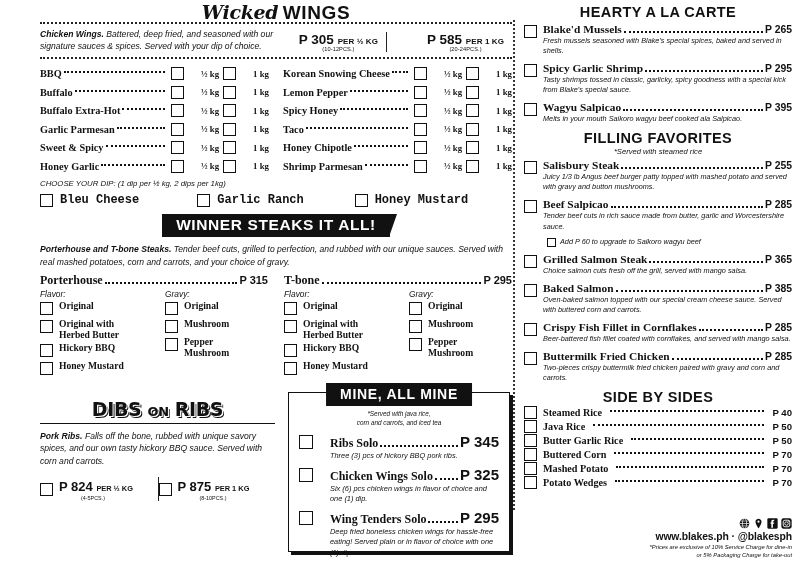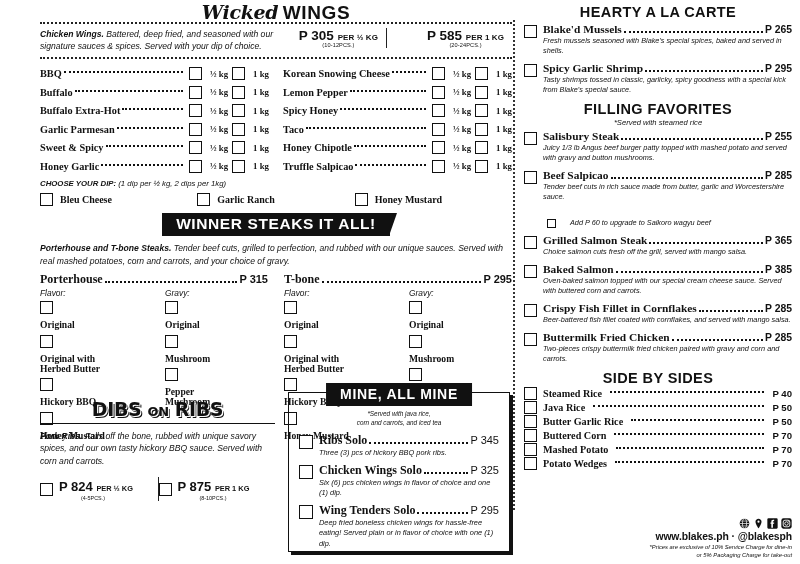--- a/index.html
+++ b/index.html
@@ -48,21 +48,21 @@
     font-style: italic; font-weight: 700;
     font-size: 19px; letter-spacing: -0.3px;
   }
   .masthead .blockw {
     font-family: "Liberation Sans", sans-serif;
     font-weight: 700; font-size: 19px; letter-spacing: 0.6px;
   }
 
   
   .wings-intro {
-    display: flex; align-items: flex-start;
+    display: flex; align-items: flex-end;
     padding: 4px 0 5px 0;
   }
   .wi-desc {
     flex: 1 1 auto;
     font-size: 8.6px; line-height: 1.42;
     font-style: italic;
     padding-right: 6px;
   }
   .wi-desc b { font-style: italic; font-weight: 700; }
   .price-cell { text-align: center; padding: 0 8px; }
@@ -82,36 +82,36 @@
     display: flex; align-items: center;
     height: 18.5px;
     font-size: 9.6px;
   }
   .wing-name {
     font-family: "Liberation Serif", serif;
     font-weight: 700; font-size: 10.3px;
     white-space: nowrap;
   }
   .wing-row .dots { border-bottom: 2px dotted #111; margin: 0 2px 3px 2px; }
-  .kgopt { display: flex; align-items: center; gap: 8px; margin-left: 4px; }
+  .kgopt { display: flex; align-items: center; gap: 17px; margin-left: 4px; }
   .kgopt span { font-size: 8.8px; font-family: "Liberation Serif", serif; font-weight: 600; }
 
   
   .dip-title {
     font-size: 7.8px; font-style: italic; font-weight: 700;
     margin-top: 4px;
   }
   .dip-title span { font-weight: 400; }
   .dips {
     display: flex; gap: 0; margin-top: 5px;
   }
   .dip { display: flex; align-items: center; gap: 7px; width: 175px; }
   .dip .lbl {
-    font-family: Liberation Serif, serif;
-    font-weight: 700; font-size: 10px;
+    font-family: Liberation Mono, monospace;
+    font-weight: 700; font-size: 12px;
   }
 
   
   .banner-wrap { text-align: center; margin-top: 7px; }
   .banner {
     display: inline-block;
     background: #111; color: #fff;
     font-weight: 700; font-size: 15.5px;
     letter-spacing: 0.6px;
     padding: 2px 14px 3px 14px;
@@ -134,21 +134,21 @@
   .steak-head {
     display: flex; align-items: baseline;
     font-family: "Liberation Serif", serif;
     font-weight: 700; font-size: 12px;
   }
   .steak-head .price { font-family: "Liberation Sans", sans-serif; font-size: 11px; font-weight: 700; }
   .opt-cols { display: grid; grid-template-columns: 1fr 1fr; column-gap: 22px; margin-top: 1px; }
   .opt-label { font-size: 8.4px; font-style: italic; margin-bottom: 2px; }
   .opt {
     display: flex; align-items: flex-start; gap: 6px;
-    margin-bottom: 3px; min-height: 15px; flex-direction: column;
+    margin-bottom: 3px; min-height: 15px;
   }
   .opt .cb { margin-top: 1px; }
   .opt .t {
     font-family: "Liberation Serif", serif;
     font-weight: 700; font-size: 9.6px; line-height: 1.08;
   }
 
   
   .ribs {
     position: absolute; left: 40px; top: 398px; width: 235px;
@@ -190,29 +190,29 @@
     transform: translateX(-50%);
     background: #111; color: #fff;
     font-weight: 700; font-size: 14px; letter-spacing: 0.7px;
     padding: 3px 14px 4px 14px;
     white-space: nowrap;
   }
   .mine-note {
     text-align: center; font-size: 6.4px; font-style: italic;
     line-height: 1.45; margin-top: 4px; margin-bottom: 5px;
   }
-  .mine-item { display: flex; gap: 6px; margin-bottom: 5px; }
+  .mine-item { display: flex; gap: 17px; margin-bottom: 5px; }
   .mine-item .cb { margin-top: 2px; width: 14px; height: 14px; }
   .mi-body { flex: 1 1 auto; }
   .mi-head {
     display: flex; align-items: baseline;
     font-family: "Liberation Serif", serif;
     font-weight: 700; font-size: 12px;
   }
-  .mi-head .price { font-family: "Liberation Sans", sans-serif; font-weight: 400; font-size: 11px; text-align: right; }
+  .mi-head .price { font-family: "Liberation Sans", sans-serif; font-weight: 700; font-size: 15px; text-align: right; }
   .mi-desc { font-size: 7.4px; font-style: italic; line-height: 1.38; }
 
   
   .sec-title {
     text-align: center;
     font-weight: 700; font-size: 14.5px;
     letter-spacing: 0.4px;
     margin: 4px 0 3px 0;
   }
   .sec-note {
@@ -226,22 +226,22 @@
     display: flex; align-items: baseline;
     font-family: "Liberation Serif", serif;
     font-weight: 700; font-size: 11.4px;
   }
   .ri-head .price {
     font-family: "Liberation Sans", sans-serif;
     font-weight: 700; font-size: 10.4px; white-space: nowrap;
   }
   .ri-desc { font-size: 7.3px; font-style: italic; line-height: 1.38; }
   .ri-sub {
-    display: flex; align-items: center; gap: 14px;
-    font-size: 7.3px; font-style: italic; margin-top: 14px; padding-left: 4px;
+    display: flex; align-items: center; gap: 4px;
+    font-size: 7.3px; font-style: italic; margin-top: 4px; padding-left: 4px;
   }
 
   .side-row {
     display: flex; align-items: center; gap: 6px;
     margin-bottom: 1px;
   }
   .side-row .name {
     font-family: "Liberation Serif", serif;
     font-weight: 700; font-size: 10.2px; white-space: nowrap;
   }
@@ -416,35 +416,35 @@
           <span class="kgopt">
             <span class="cb"></span>
             <span>½ kg</span>
           </span>
           <span class="kgopt">
             <span class="cb"></span>
             <span>1 kg</span>
           </span>
         </div>
         <div class="wing-row">
-          <span class="wing-name">Truffle Salpicao</span>
+          <span class="wing-name">Shrimp Parmesan</span>
           <span class="dots"></span>
           <span class="kgopt">
             <span class="cb"></span>
             <span>½ kg</span>
           </span>
           <span class="kgopt">
             <span class="cb"></span>
             <span>1 kg</span>
           </span>
         </div>
       </div>
 
     <div class="dip-title">
-      <span style="font-weight:700">CHOOSE YOUR DIP:</span><span> (1 dip per ½ kg, 2 dips per 1kg)</span>
+      <span style="font-weight:400">CHOOSE YOUR DIP:</span><span> (1 dip per ½ kg, 2 dips per 1kg)</span>
     </div>
 
     <div class="dips" id="dips">
         <div class="dip">
           <span class="cb"></span>
           <span class="lbl">Bleu Cheese</span>
         </div>
         <div class="dip">
           <span class="cb"></span>
           <span class="lbl">Garlic Ranch</span>
@@ -638,20 +638,31 @@
         </div>
         <div class="ritem">
           <span class="cb"></span>
           <span class="ri-body">
             <span class="ri-head">
               <span>Spicy Garlic Shrimp</span>
               <span class="dots"></span>
               <span class="price">P 295</span>
             </span>
             <span class="ri-desc" style="display:block">Tasty shrimps tossed in classic, garlicky, spicy goodness with a special kick from Blake's special sauce.</span>
+          </span>
+        </div>
+        <div class="ritem">
+          <span class="cb"></span>
+          <span class="ri-body">
+            <span class="ri-head">
+              <span>Wagyu Salpicao</span>
+              <span class="dots"></span>
+              <span class="price">P 395</span>
+            </span>
+            <span class="ri-desc" style="display:block">Melts in your mouth Saikoro wagyu beef cooked ala Salpicao.</span>
           </span>
         </div>
       </div>
 
     <div class="sec-title" style="margin-top:2px">FILLING FAVORITES</div>
     <div class="sec-note">*Served with steamed rice</div>
     <div id="filling-items">
         <div class="ritem">
           <span class="cb"></span>
           <span class="ri-body">

